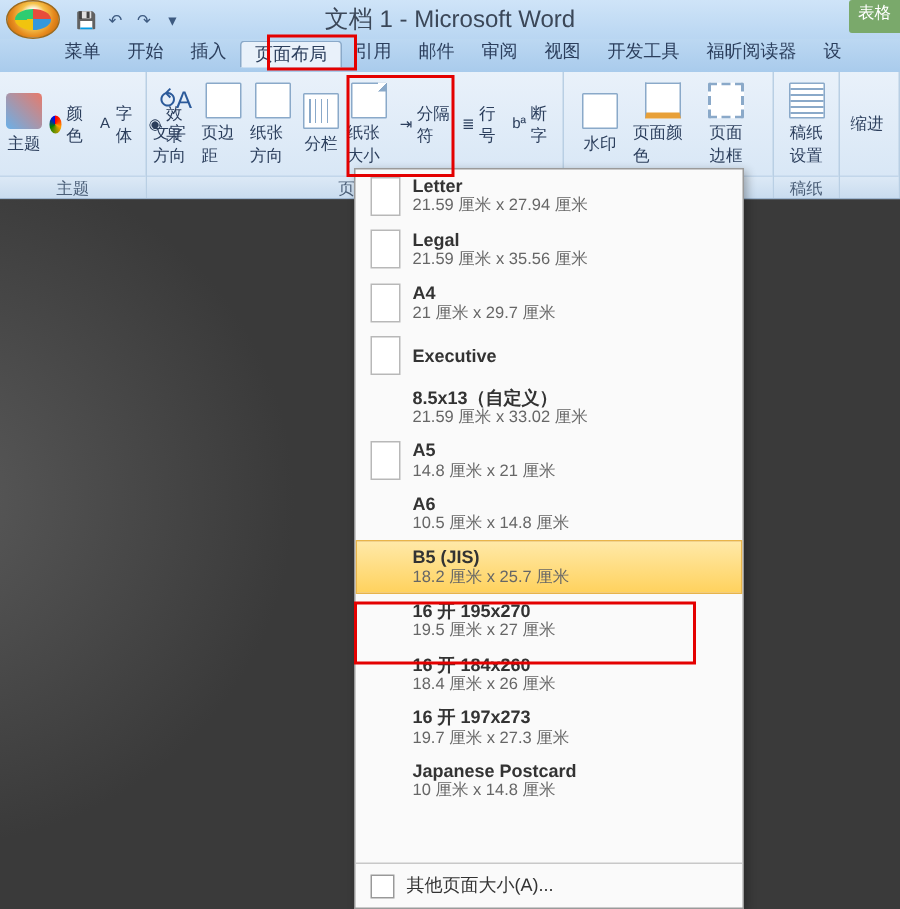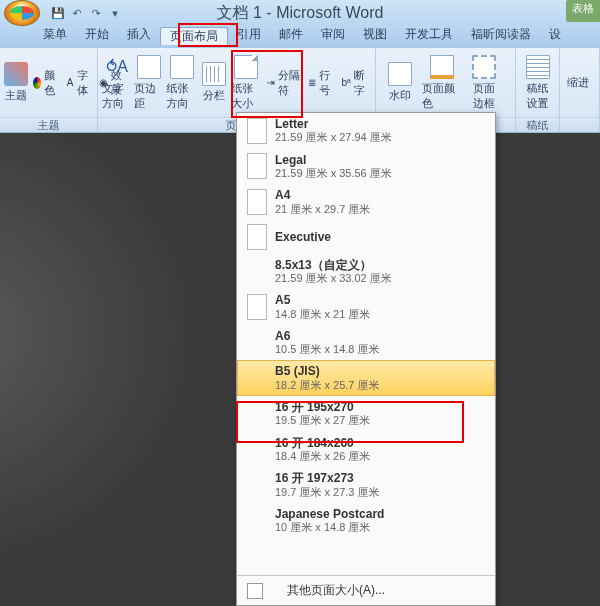--- a/index.html
+++ b/index.html
@@ -45,21 +45,21 @@
 
 .dropdown { position: absolute; left: 236px; top: 112px; width: 260px; bottom: 0; background: #fafafa; border: 1px solid #9a9a9a; box-shadow: 2px 2px 6px rgba(0,0,0,.3); display: flex; flex-direction: column; }
 .dd-list { flex: 1; overflow: hidden; display: flex; flex-direction: column; }
 .dd-item { display: flex; align-items: center; gap: 8px; padding: 4px 6px 4px 10px; cursor: pointer; }
 .dd-item.sel { background: linear-gradient(#ffe9a8, #ffd25e); border: 1px solid #e8b44a; padding: 3px 22px 3px 9px; }
 .dd-icon { width: 20px; height: 26px; background: #fff; border: 1px solid #b8b8b8; flex-shrink: 0; }
 .dd-icon.hidden { visibility: hidden; }
 .dd-text { display: flex; flex-direction: column; line-height: 1.2; }
 .dd-name { font-size: 12px; font-weight: bold; color: #333; }
 .dd-dim { font-size: 11px; color: #666; }
-.dd-footer { border-top: 1px solid #c8c8c8; padding: 6px 10px; font-size: 12px; color: #333; display: flex; align-items: center; gap: 24px; }
+.dd-footer { border-top: 1px solid #c8c8c8; padding: 6px 10px; font-size: 12px; color: #333; display: flex; align-items: center; gap: 8px; }
 .dd-footer .micon { width: 16px; height: 16px; border: 1px solid #999; background: #fff; }
 </style>
 </head>
 <body>
 
 <div class="titlebar">
   <div class="office-btn"></div>
   <div class="qat">
     <div class="qat-item">💾</div>
     <div class="qat-item">↶</div>

